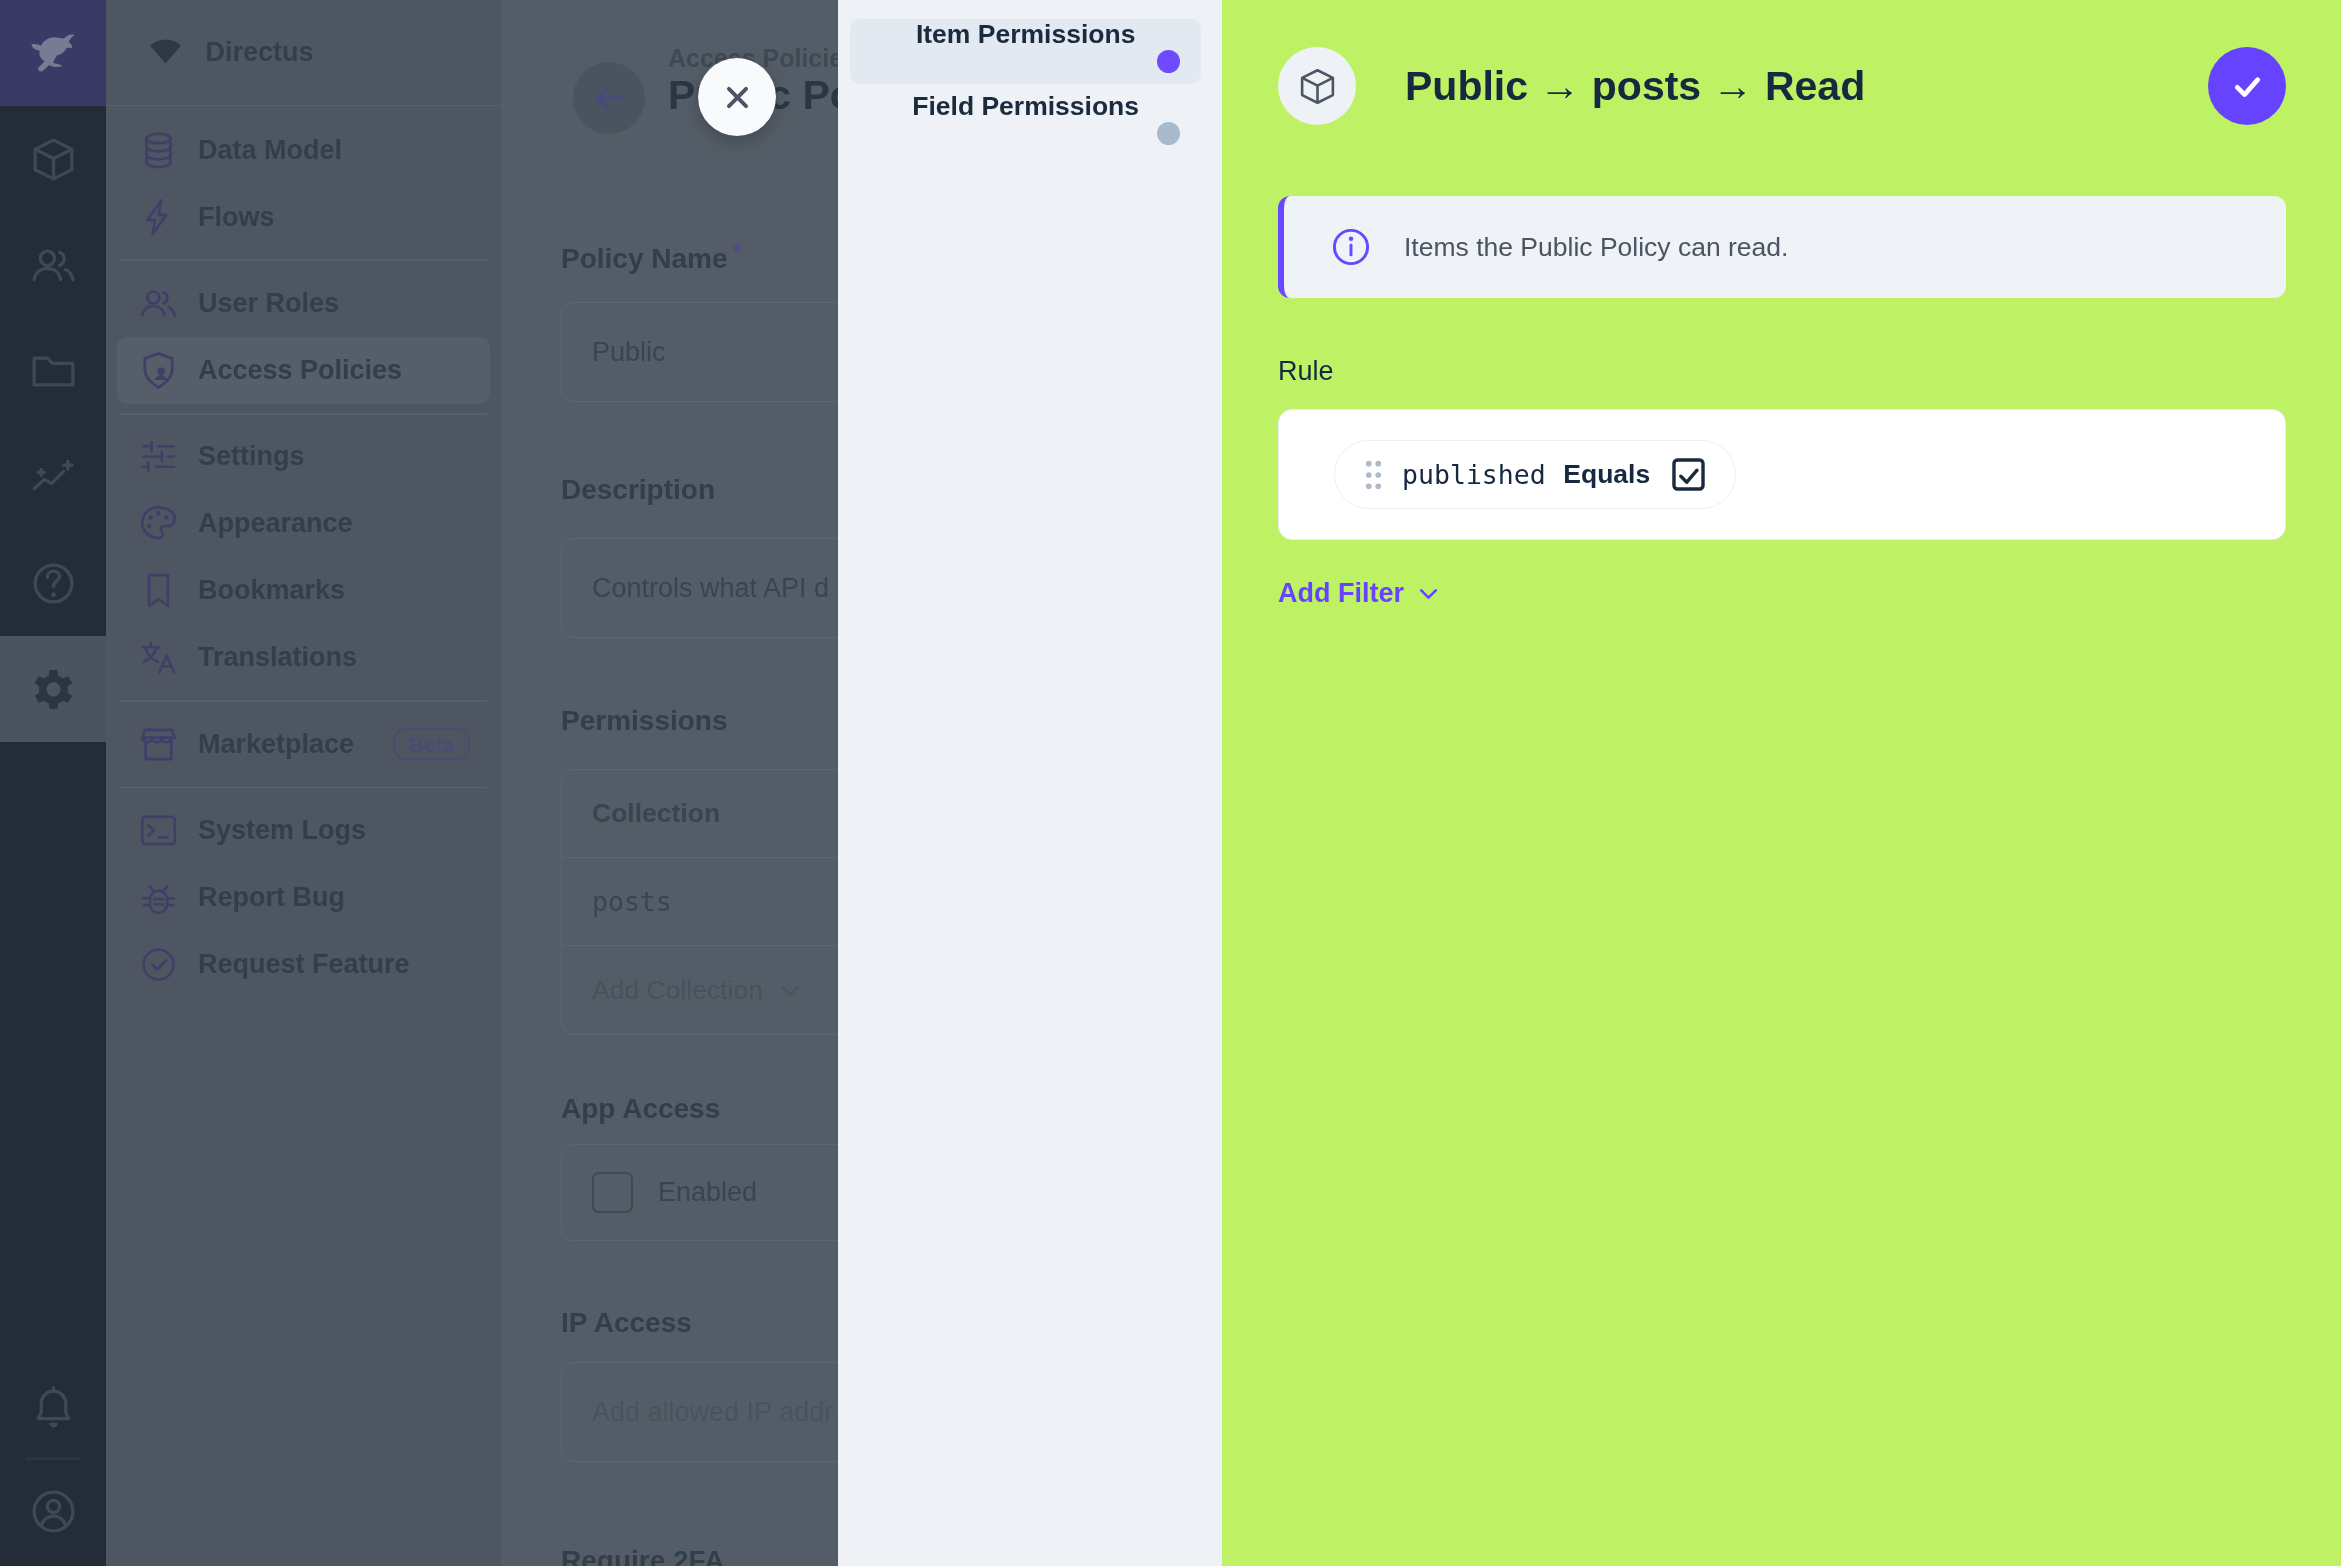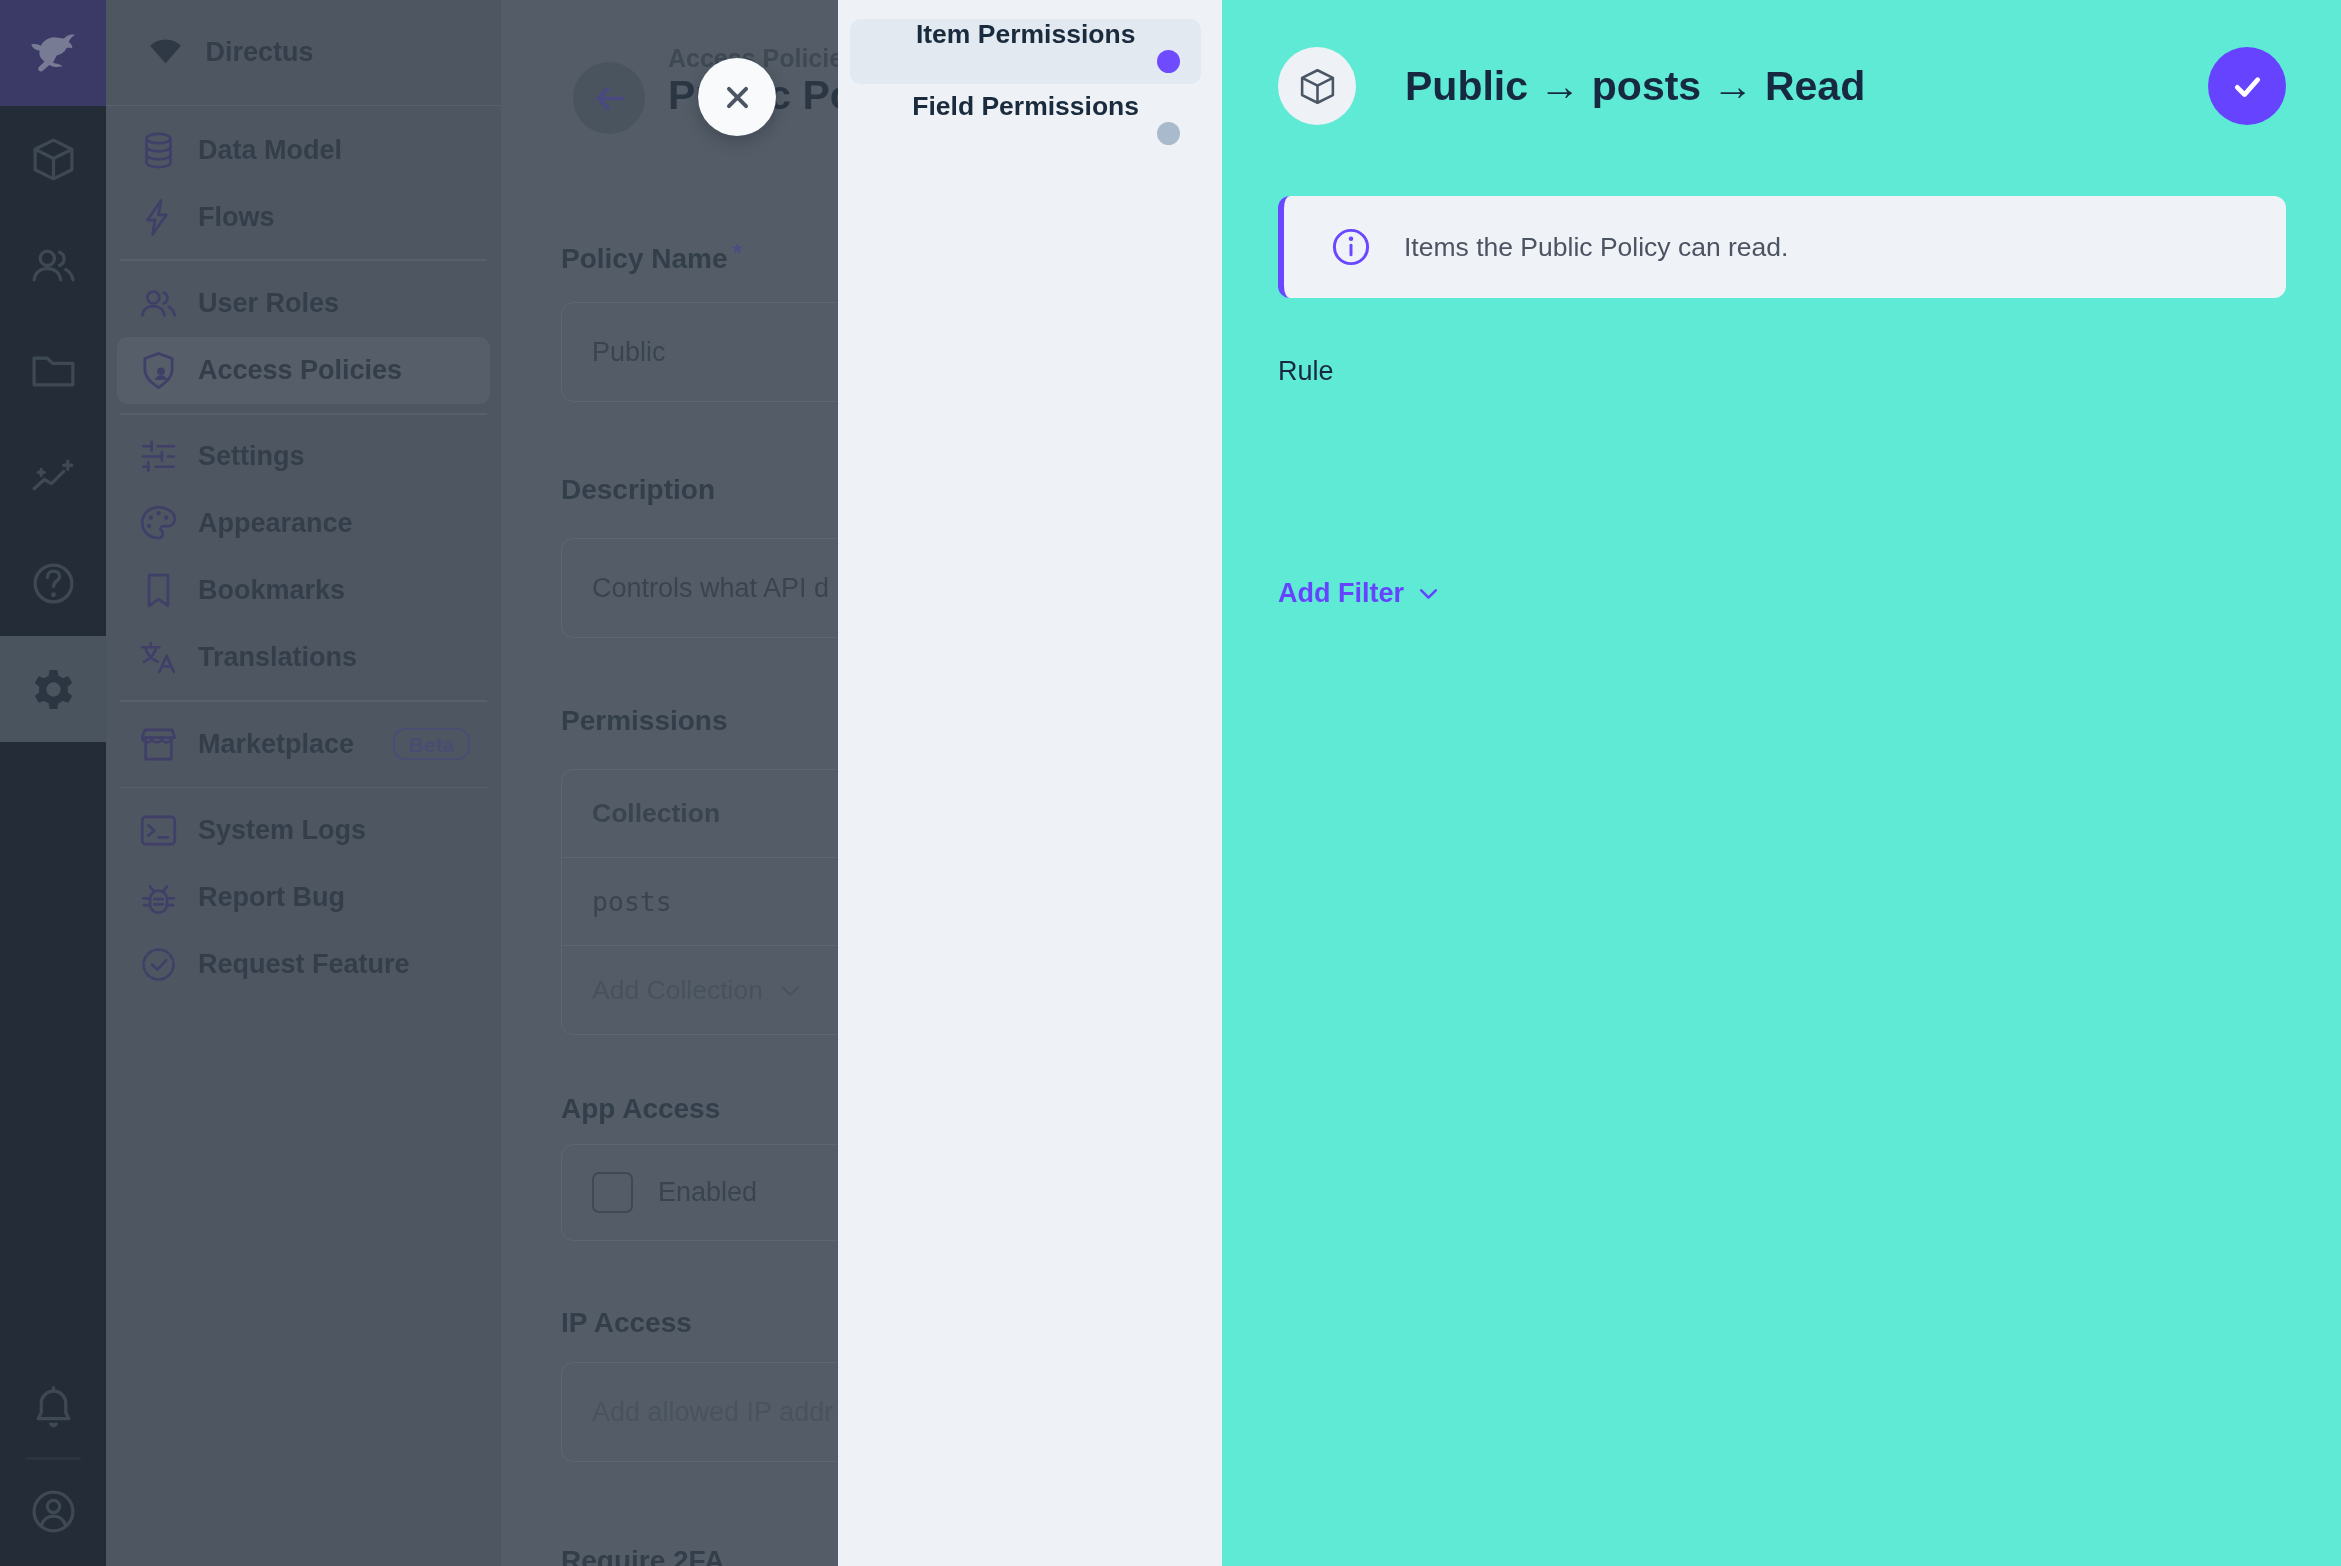--- a/index.html
+++ b/index.html
@@ -52,21 +52,21 @@
   .prow.addrow svg { width:26.5px; height:26.5px; color:#47525C; }
   .chk-empty { width:41px; height:41px; border:2.6px solid #3E4954; border-radius:7px; flex:none; }
 
   
   .drawer { position:absolute; left:838px; top:0; right:0; bottom:0; display:flex; }
   .dnav { width:384px; background:#EEF2F7; padding:19.4px 21px 0 12.3px; flex:none; }
   .dnav-item { height:65px; border-radius:10.6px; display:flex; align-items:center; padding:0 21px;
                font-size:26.5px; font-weight:600; color:#1A2B3D; margin-bottom:7px;flex-direction:column; }
   .dnav-item.active { background:#E2E9F1; }
   .dot { margin-left:auto; width:23px; height:23px; border-radius:50%; }
-  .dpanel { flex:1; background:#5eead4; position:relative; }
+  .dpanel { flex:1; background:#bef264; position:relative; }
   .dheader-icon { position:absolute; left:56px; top:47px; width:78px; height:78px; border-radius:50%;
                   background:#EEF2F6; display:flex; align-items:center; justify-content:center; color:#4A5565; }
   .dheader-icon svg { width:41px; height:41px; }
   .dtitle { position:absolute; left:183px; top:47px; height:78px; display:flex; align-items:center;
             font-size:41px; font-weight:700; color:#172940; white-space:nowrap; }
   .dsave { position:absolute; right:56px; top:47px; width:78px; height:78px; border-radius:50%;
            background:#6644FF; display:flex; align-items:center; justify-content:center; }
   .dsave svg { width:41px; height:41px; }
   .banner { position:absolute; left:56px; right:56px; top:196px; height:102px; background:#EFF3F8;
             border-left:6.2px solid #6A48FF; border-radius:12px; display:flex; align-items:center;
@@ -386,20 +386,42 @@
         <span>
             <svg viewBox="0 0 48 48" fill="none" stroke="currentColor" stroke-width="3.4" stroke-linecap="round">
               <circle cx="24" cy="24" r="19"></circle>
               <path d="M24 22v11"></path>
               <circle cx="24" cy="14.5" r="2.6" fill="currentColor" stroke="none"></circle>
             </svg>
           </span>
         <span>Items the Public Policy can read.</span>
       </div>
       <div class="rule-label">Rule</div>
+      <div class="rule-box">
+        <div class="pill">
+          <span class="drag">
+              <svg viewBox="0 0 24 36" fill="currentColor">
+                <circle cx="7" cy="6" r="3"></circle>
+                <circle cx="17" cy="6" r="3"></circle>
+                <circle cx="7" cy="18" r="3"></circle>
+                <circle cx="17" cy="18" r="3"></circle>
+                <circle cx="7" cy="30" r="3"></circle>
+                <circle cx="17" cy="30" r="3"></circle>
+              </svg>
+            </span>
+          <span class="field">published</span>
+          <span class="op">Equals</span>
+          <span class="cbx">
+              <svg viewBox="0 0 48 48" fill="none" stroke="currentColor" stroke-width="4" stroke-linejoin="round">
+                <rect x="7" y="7" width="34" height="34" rx="4"></rect>
+                <path d="M15 26l7 7 12-14" stroke-linecap="round"></path>
+              </svg>
+            </span>
+        </div>
+      </div>
       <div class="addf">
         <span>Add Filter</span>
         <span>
             <svg viewBox="0 0 48 48" fill="none" stroke="currentColor" stroke-width="5" stroke-linecap="round" stroke-linejoin="round">
               <path d="M10 18l14 14 14-14"></path>
             </svg>
           </span>
       </div>
     </div>
   </div>

